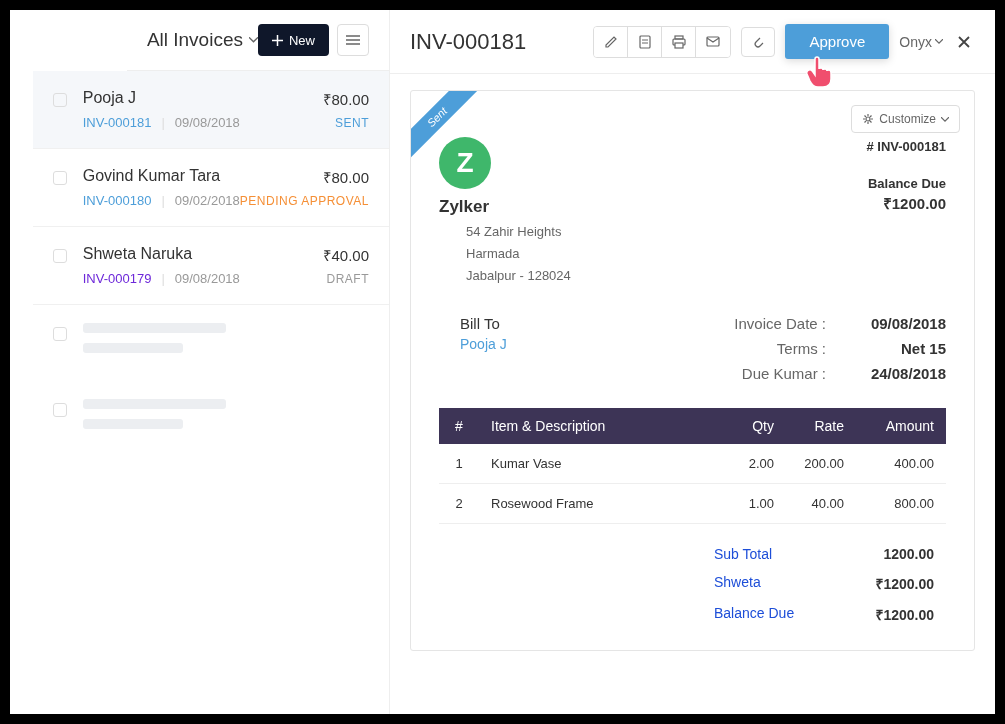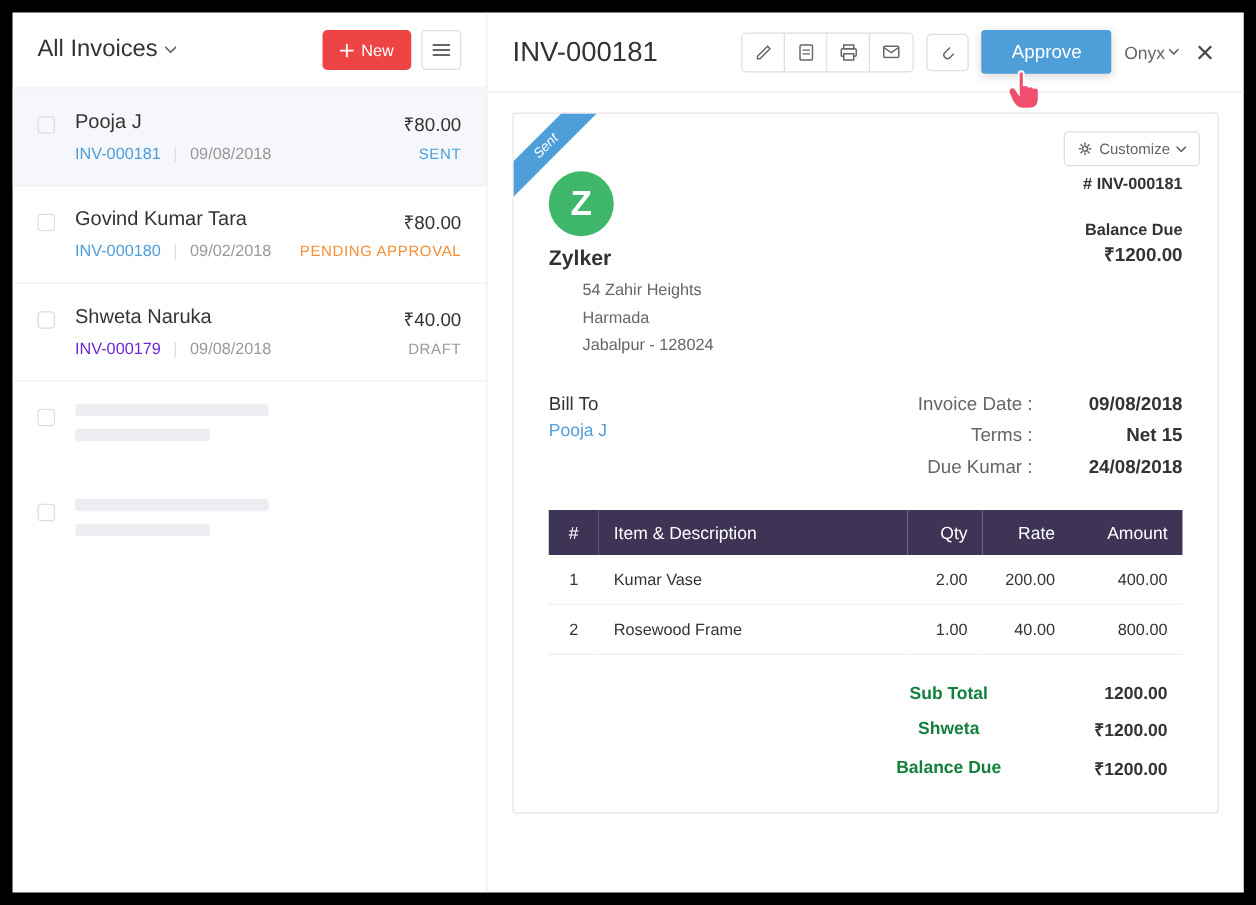--- a/index.html
+++ b/index.html
@@ -1,24 +1,24 @@
 <!DOCTYPE html>
 <html><head>
   <meta charset="utf-8">
   <style>
     * { margin: 0; padding: 0; box-sizing: border-box; }
     body { font-family: -apple-system, BlinkMacSystemFont, 'Segoe UI', sans-serif; background: #000; padding: 10px; }
     .app { background: #fff; width: 985px; height: 704px; display: flex; overflow: hidden; }
     
     
-    .sidebar { width: 380px; border-right: 1px solid #eee; display: flex; flex-direction: column; }
+    .sidebar { width: 380px; border-right: 1px solid #eee; display: flex; flex-direction: column; align-items: flex-end; }
     .sidebar-header { display: flex; align-items: center; justify-content: space-between; padding: 14px 20px; border-bottom: 1px solid #eee; }
     .sidebar-title { font-size: 19px; font-weight: 400; color: #333; display: flex; align-items: center; gap: 6px; cursor: pointer; }
     .sidebar-header-actions { display: flex; gap: 8px; }
-    .btn-new { background: #ef4444; color: #fff; border: none; padding: 7px 14px; border-radius: 4px; font-size: 13px; cursor: pointer; display: flex; align-items: center; gap: 6px; }
+    .btn-new { background: #0f172a; color: #fff; border: none; padding: 7px 14px; border-radius: 4px; font-size: 13px; cursor: pointer; display: flex; align-items: center; gap: 6px; }
     .btn-icon-square { background: #fff; border: 1px solid #ddd; width: 32px; height: 32px; border-radius: 4px; cursor: pointer; display: flex; align-items: center; justify-content: center; }
     
     .invoice-list { flex: 1; overflow-y: auto; }
     .invoice-item { padding: 18px 20px 18px 50px; border-bottom: 1px solid #f0f0f0; position: relative; cursor: pointer; }
     .invoice-item.selected { background: #f5f7fa; }
     .invoice-item .checkbox { position: absolute; left: 20px; top: 22px; width: 14px; height: 14px; border: 1.5px solid #ddd; border-radius: 3px; }
     .invoice-item-row1 { display: flex; justify-content: space-between; margin-bottom: 6px; }
     .invoice-name { font-size: 16px; color: #333; }
     .invoice-amount { font-size: 15px; color: #333; }
     .invoice-item-row2 { display: flex; justify-content: space-between; align-items: center; }
@@ -62,40 +62,40 @@
     .company-left { }
     .logo-circle { width: 52px; height: 52px; border-radius: 50%; background: #3fb76b; display: flex; align-items: center; justify-content: center; color: #fff; font-size: 28px; font-weight: 600; margin-bottom: 8px; }
     .company-name { font-size: 17px; font-weight: 600; color: #333; margin-bottom: 4px; }
     .company-addr { font-size: 13px; color: #666; line-height: 1.7; margin-left: 27px; }
     .company-right { text-align: right; }
     .doc-type { font-size: 30px; color: #333; font-weight: 400; }
     .doc-num { font-size: 13px; color: #333; margin-top: 2px; font-weight: 600;}
     .balance-label { font-size: 13px; color: #333; margin-top: 22px; font-weight: 600;}
     .balance-amount { font-size: 15px; color: #333; font-weight: 600; margin-top: 2px; }
     
-    .billto-section { display: flex; justify-content: space-between; margin-top: 28px; margin-bottom: 18px; }
+    .billto-section { display: flex; justify-content: space-between; margin-top: 28px; margin-bottom: 18px; margin-left: 21px; }
     .billto-left { }
     .billto-label { font-size: 15px; color: #333; margin-bottom: 4px; }
     .billto-name { font-size: 14px; color: #4d9ed9; }
     .billto-right { text-align: right; }
     .meta-row { display: flex; justify-content: flex-end; gap: 40px; font-size: 15px; margin-bottom: 8px; }
     .meta-label { color: #666; min-width: 90px; text-align: right; }
     .meta-value { color: #333; min-width: 80px; font-weight: 600; }
     
     .items-table { width: 100%; border-collapse: collapse; }
     .items-table thead { background: #3d3456; color: #fff; }
     .items-table th { padding: 10px 12px; font-size: 14px; font-weight: 400; text-align: left; }
     .items-table th.r { text-align: right; }
     .items-table td { padding: 12px; font-size: 13px; border-bottom: 1px solid #eee; color: #333; }
     .items-table td.c { text-align: center; }
     .items-table td.r { text-align: right; }
     
     .totals { margin-top: 16px; }
     .total-row { display: flex; justify-content: flex-end; gap: 50px; padding: 6px 12px; font-size: 14px; }
-    .total-label { color: #15803d; min-width: 90px; text-align: center; font-weight: 700; }
+    .total-label { color: #1d4ed8; min-width: 90px; text-align: left; font-weight: 400; }
     .total-value { color: #333; min-width: 80px; text-align: right; font-weight: 600; }
     
     svg { display: block; }
   </style>
 </head>
 <body>
 
 <div class="app">
 
   <div class="sidebar">

